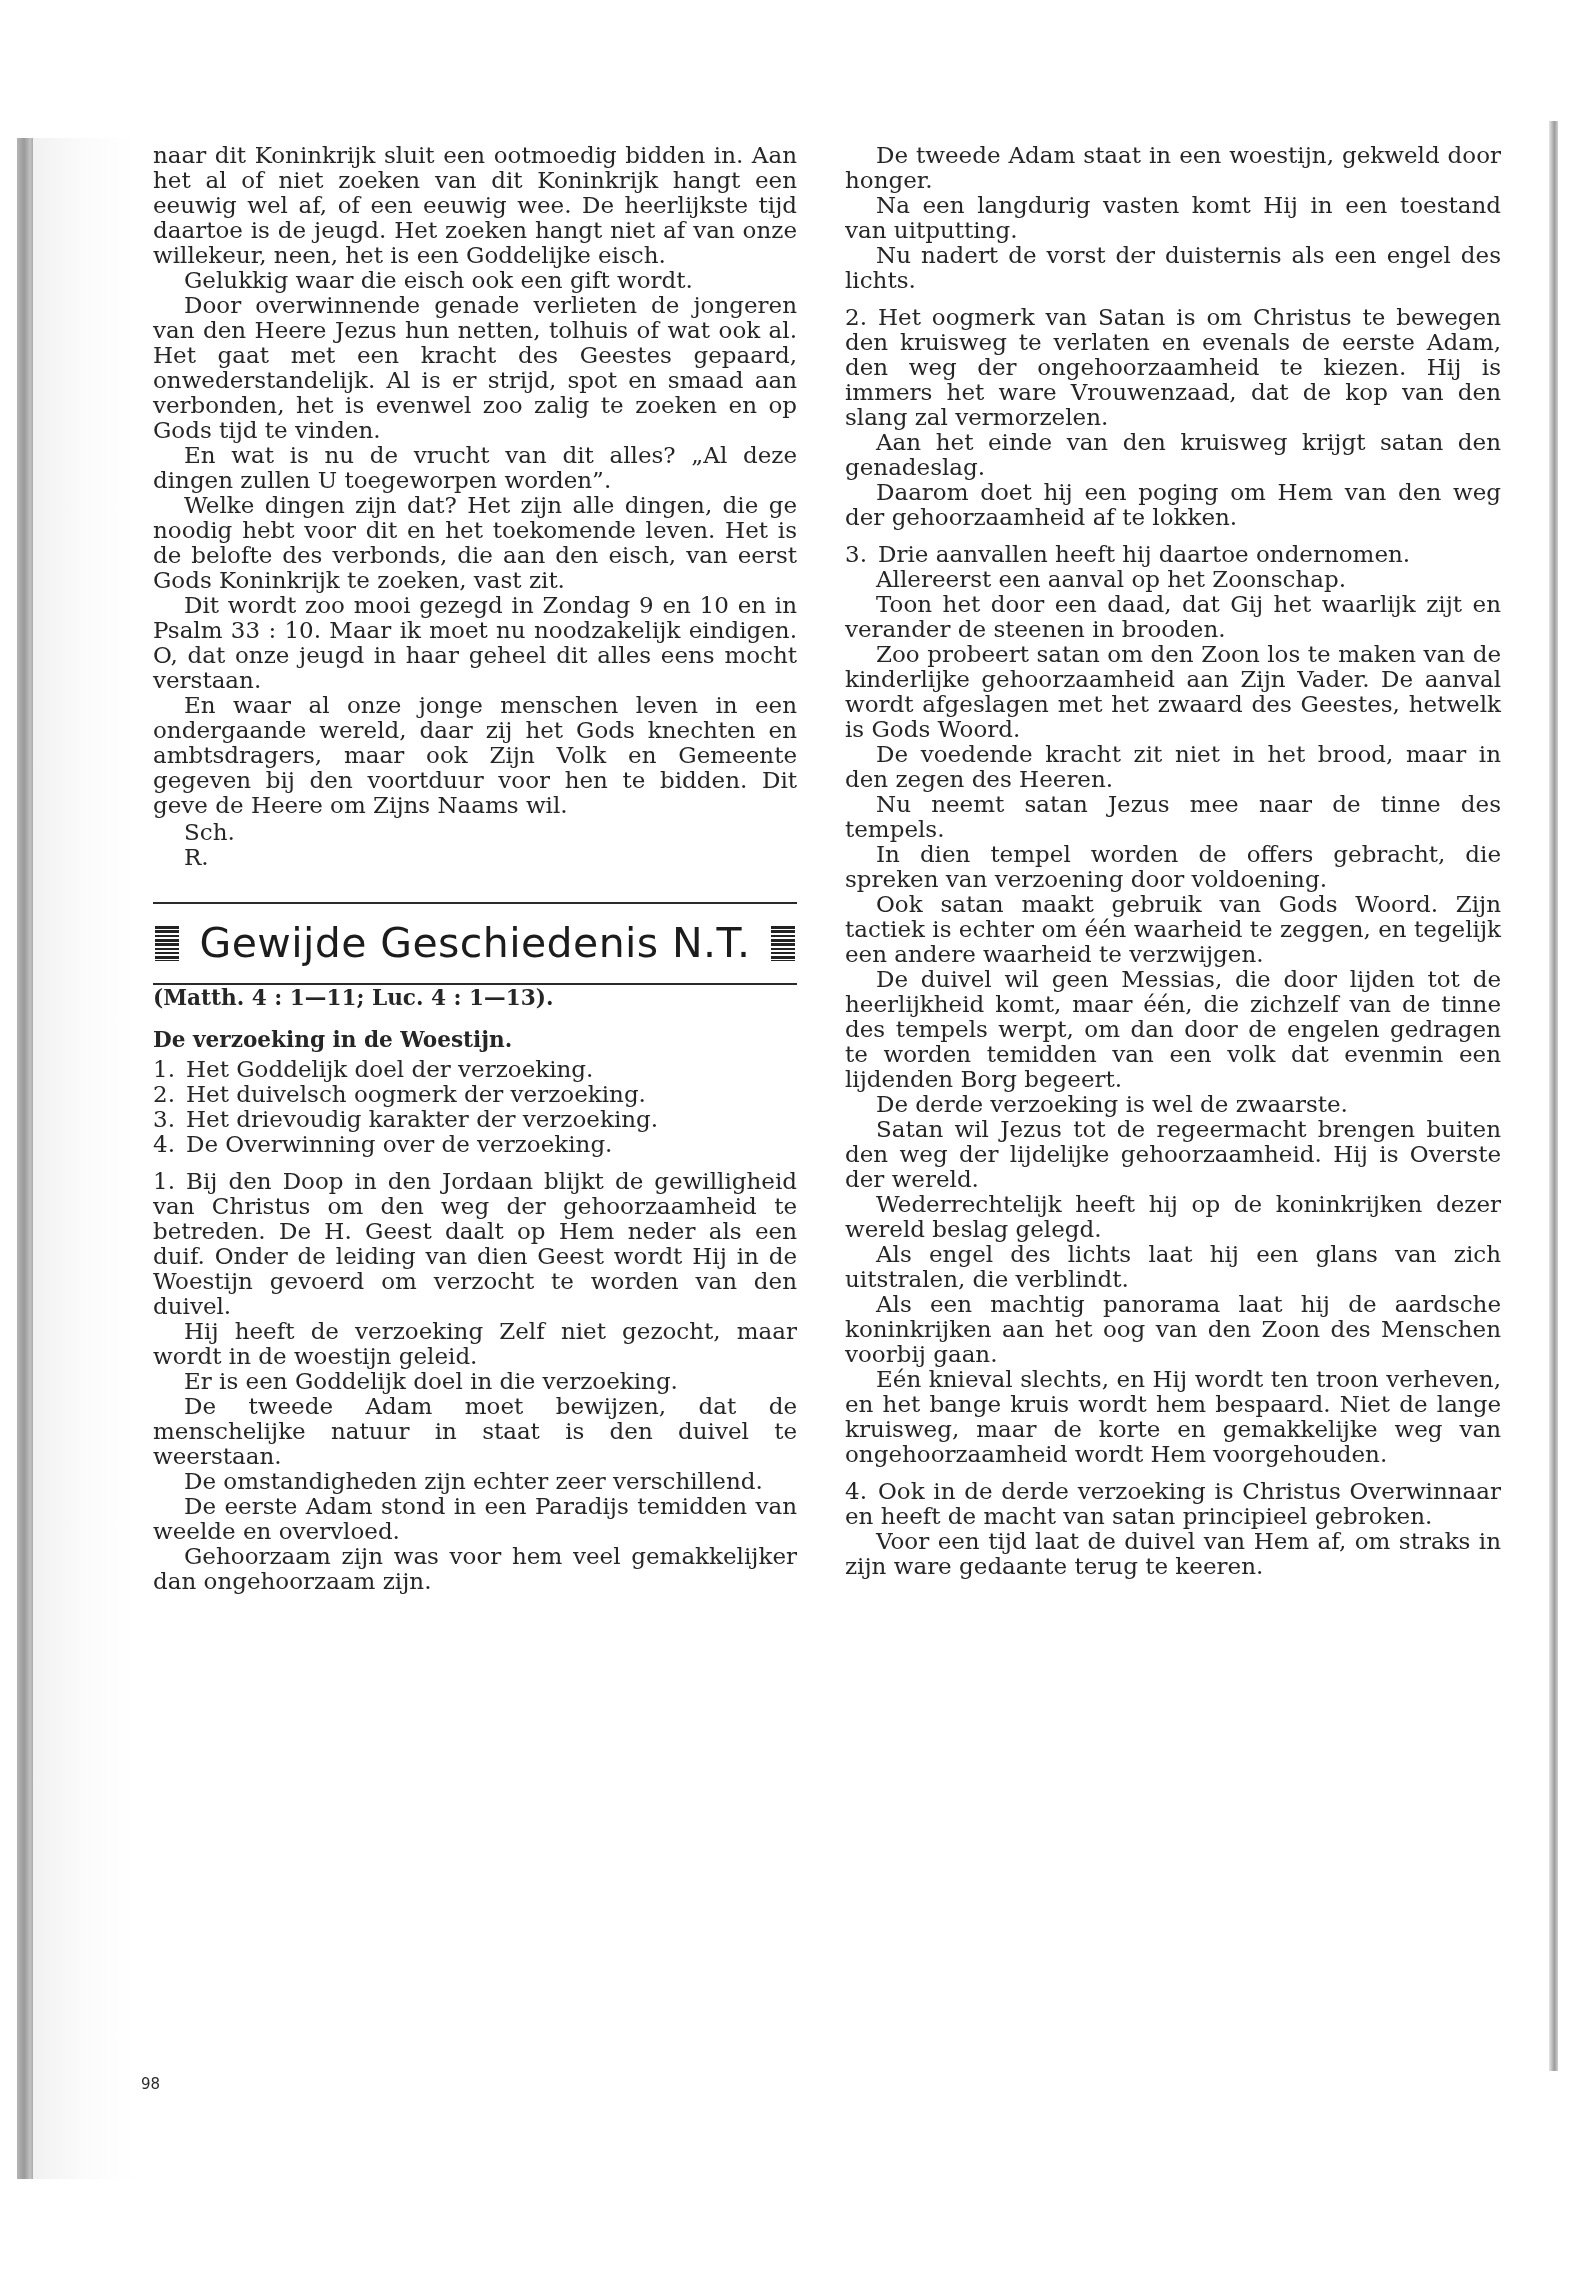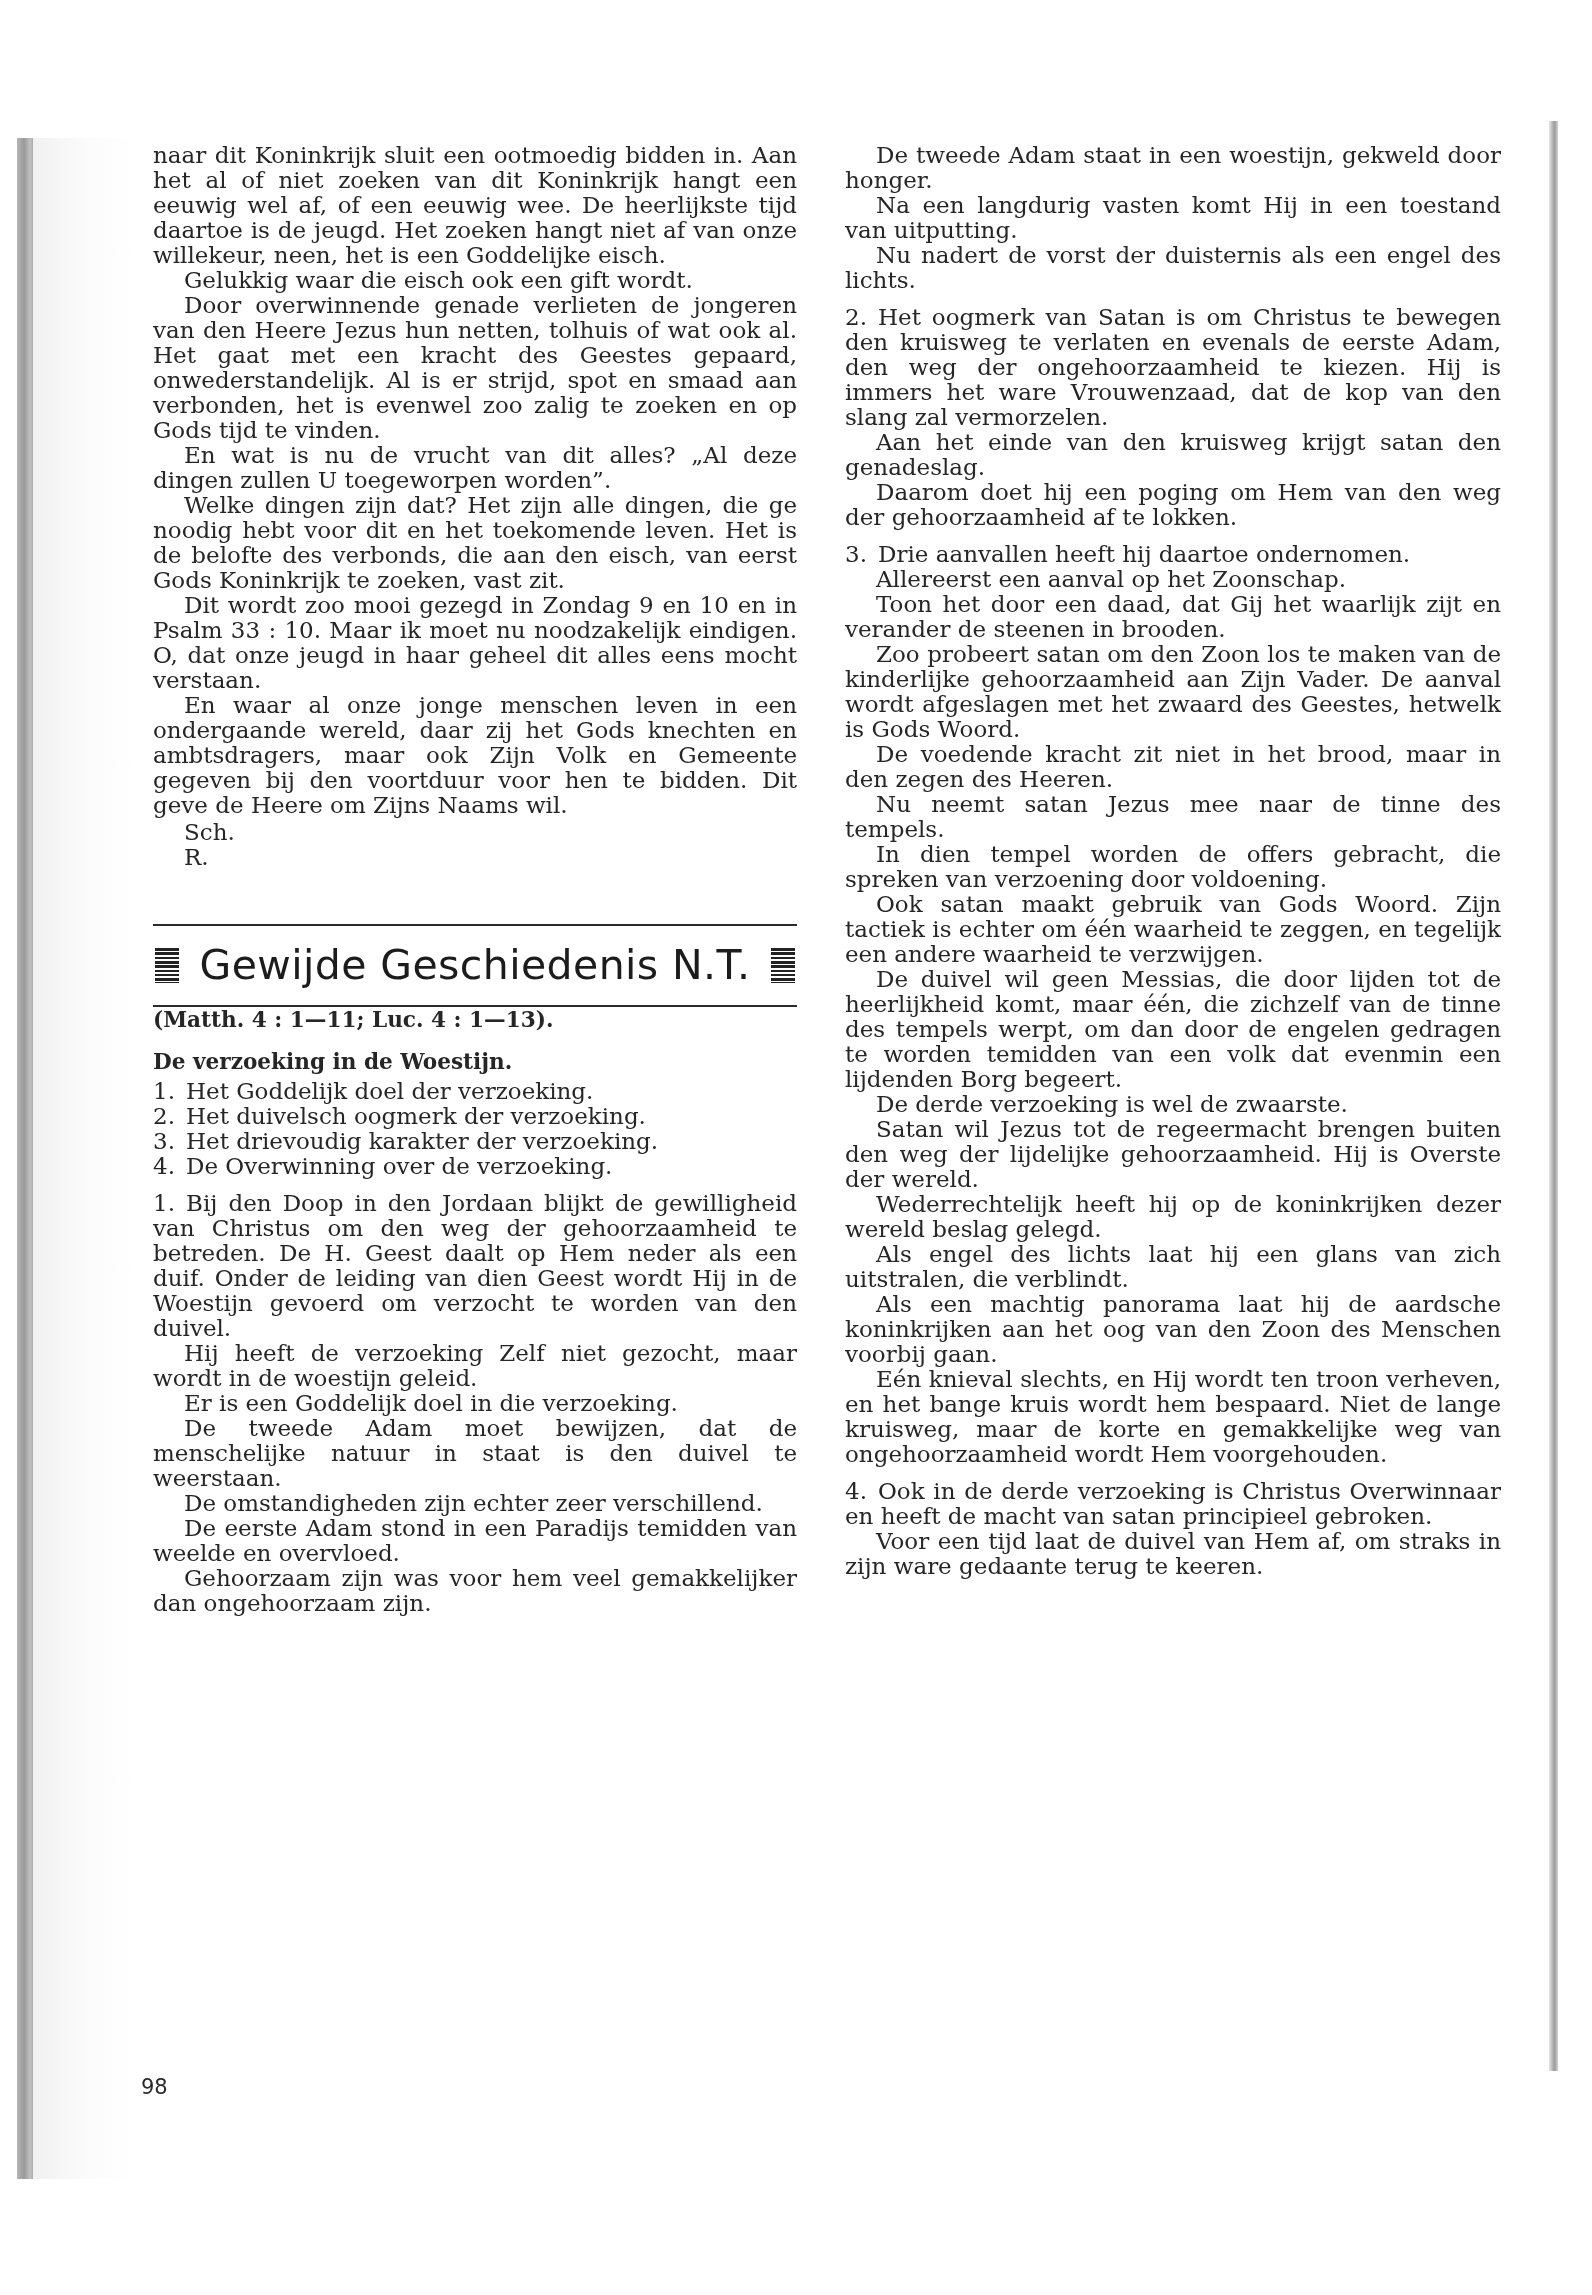--- a/index.html
+++ b/index.html
@@ -22,41 +22,41 @@
     color: #262626; text-align: justify;
   }
   .col-left { left: 153px; width: 644px; }
   .col-right { left: 834px; width: 656px; margin-left: 11px; }
   .p { margin: 0; text-indent: 31px; text-align-last: left; }
   .p.noindent { text-indent: 0; }
   .p.gap { margin-top: 12px; }
   .num { display: inline-block; width: 33px; text-indent: 0; }
   .sign { display: flex; justify-content: space-between; padding: 0 43px 0 31px; margin-top: 1.7px; flex-direction: column; }
   .rule { border: 0; border-top: 2.6px solid #2a2a2a; margin: 0; }
-  .section-head { margin-top: 54px; }
+  .section-head { margin-top: 32px; }
   .heading-row {
     display: flex; align-items: center; justify-content: space-between;
     height: 79px; padding: 0 1.7px;
   }
   .heading-title {
     font-family: "DejaVu Sans", sans-serif; font-size: 41px; letter-spacing: 0.4px;
     color: #1c1c1c; text-align: center; flex: 1;
   }
   .bar-icon {
     width: 24px; height: 35px;
     background: repeating-linear-gradient(180deg, #222 0 2.6px, #ffffff 2.6px 4.3px);
   }
   .ref { text-align: center; margin-top: 0; font-weight: bold; font-size: 21.6px; text-indent: 0; }
   .subtitle { margin-top: 17.3px; font-weight: bold; font-size: 21.6px; text-indent: 0; }
   .outline { margin-top: 5.2px; }
   .outline .item { display: flex; text-indent: 0; }
   .outline .item .n { width: 33px; }
   .page-number {
     position: absolute; left: 141px; top: 2075px;
-    font-family: "DejaVu Sans", sans-serif; font-size: 21px; color: #2a2a2a;
+    font-family: "DejaVu Sans", sans-serif; font-size: 15px; color: #2a2a2a;
   }
 </style>
 </head>
 <body>
 
 <div class="binding-left"></div>
 <div class="page"></div>
 <div class="edge-right"></div>
 
 <div class="col col-left">

